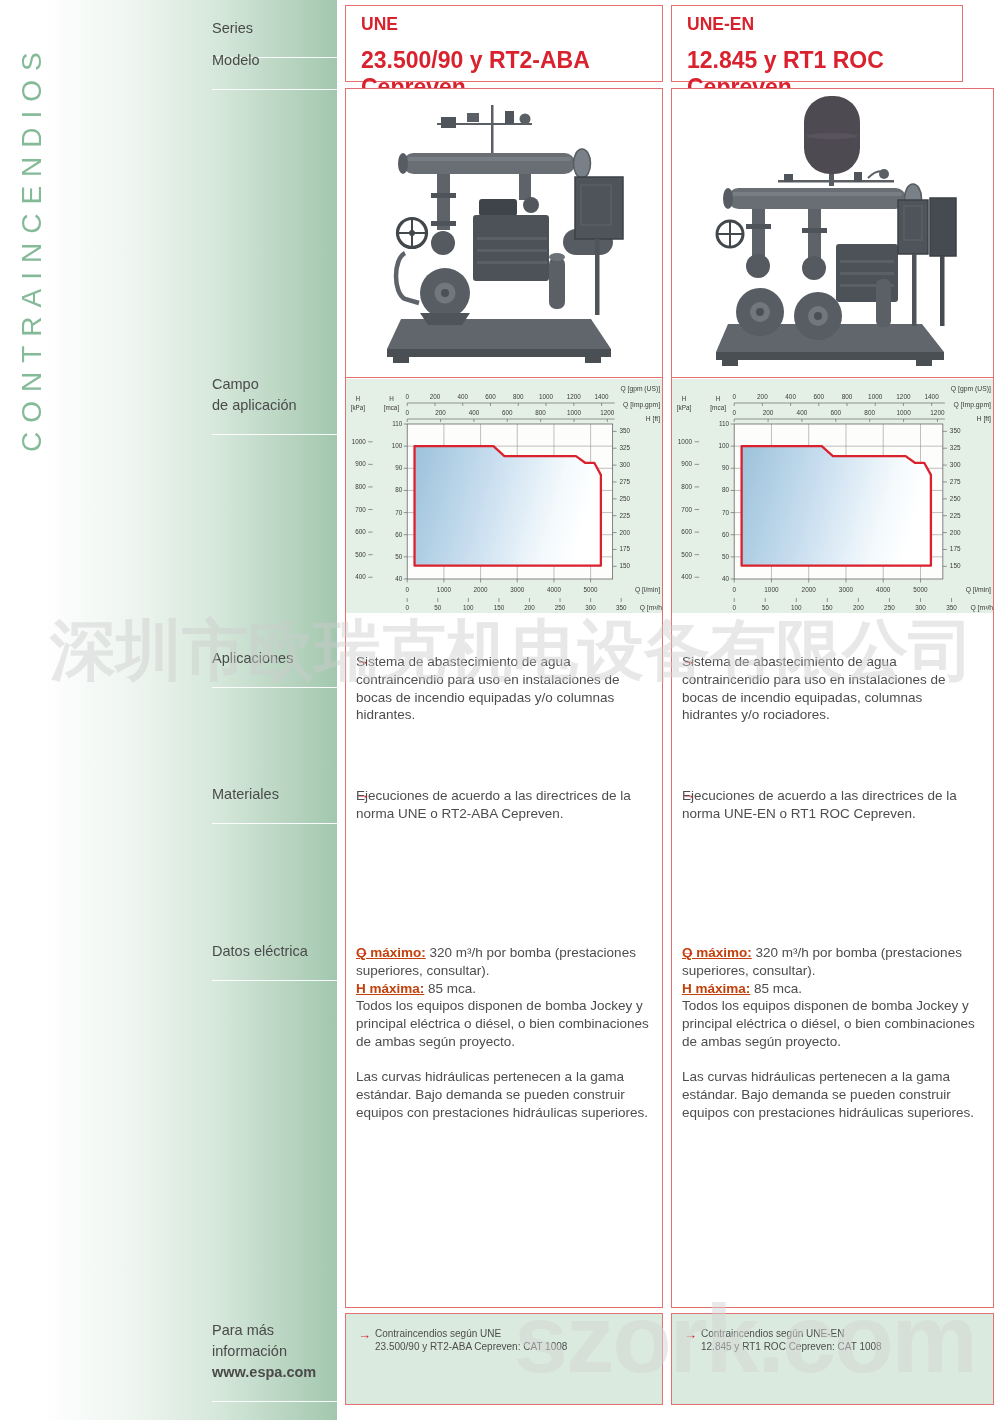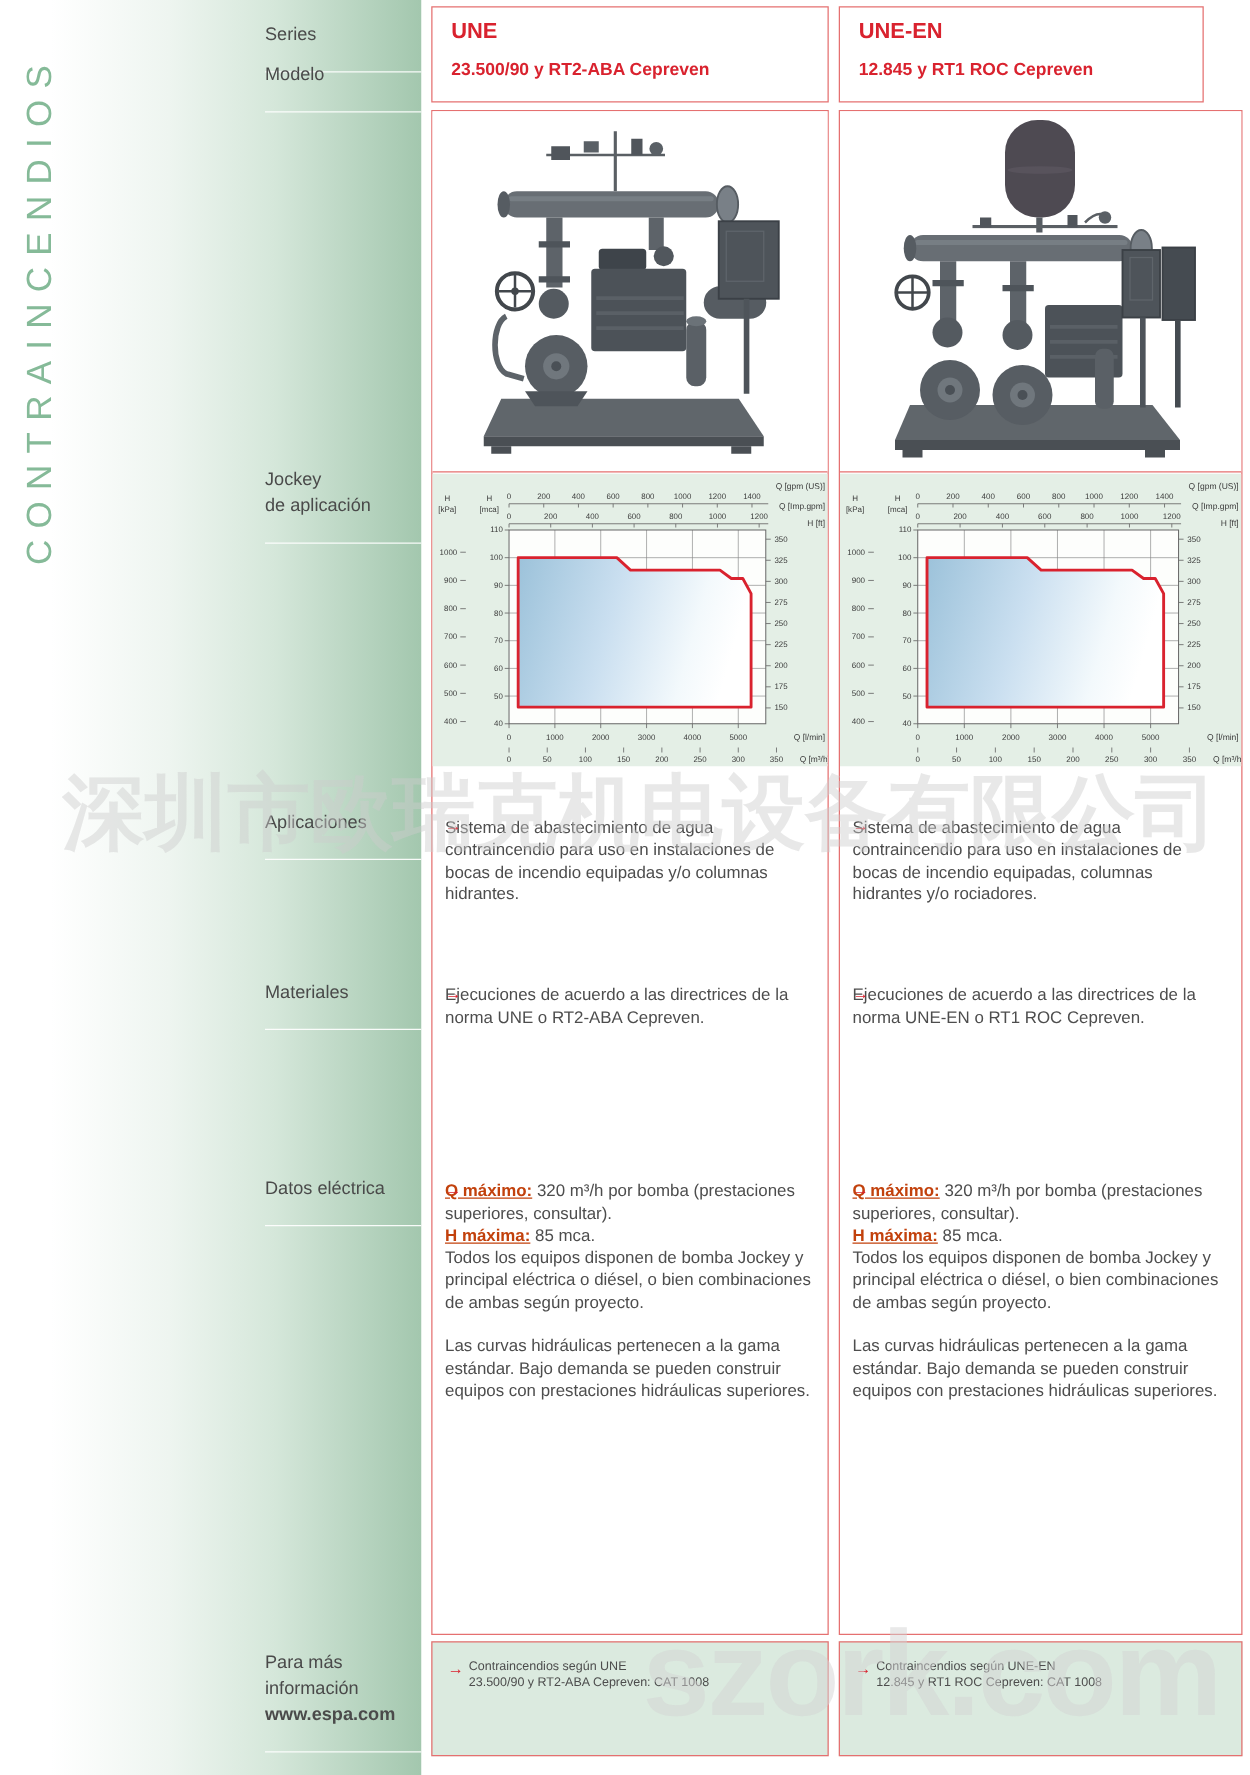--- a/index.html
+++ b/index.html
@@ -10,21 +10,21 @@
      background:linear-gradient(to right,#ffffff 0%,#ffffff 12%,#eef5f0 40%,#d5e7da 65%,#a3c7ae 100%);}
   .vtext{position:absolute;left:16px;top:452px;width:445px;transform:rotate(-90deg);
      transform-origin:left top;font-size:28px;letter-spacing:9px;color:#85ba98;white-space:nowrap;}
   .slabel{position:absolute;left:212px;width:125px;font-size:14.5px;color:#4a4a4a;line-height:21px;}
   .slabel.u{border-bottom:1px solid rgba(255,255,255,0.92);padding-bottom:18px;}
   .slabel .bold{font-weight:bold;}
   
   .box{position:absolute;border:1px solid #e57070;background:#fff;box-sizing:border-box;}
   .box.green{background:#dbeadf;}
   .serie-title{position:absolute;left:15px;top:8px;font-size:17.5px;font-weight:bold;color:#d9222e;text-align:center;}
-  .modelo-title{position:absolute;left:15px;top:41px;font-size:14px;font-weight:bold;color:#d9222e;}
+  .modelo-title{position:absolute;left:15px;top:41px;font-size:23px;font-weight:bold;color:#d9222e;}
   .photo{position:absolute;left:0;top:0;width:100%;height:289px;border-bottom:1px solid #e57070;
      display:flex;align-items:center;justify-content:center;box-sizing:border-box;background:#fff;}
   .chart{position:absolute;left:0;top:290px;width:100%;height:234px;background:#e4efe6;}
   .tblock{position:absolute;left:10px;right:12px;}
   .arrow{position:absolute;left:0;top:0;color:#d9222e;font-size:13px;font-weight:bold;}
   .ttext{font-size:13.5px;line-height:1.32;color:#4d4d4d;}
   .ttext b{color:#c2410c;text-decoration:underline;}
   .gap{height:17px;}
   .fblock{position:relative;padding:13px 10px 0 12px;}
   .ftext{margin-left:17px;font-size:10px;line-height:1.3;color:#4d4d4d;}
@@ -38,21 +38,21 @@
 <body>
 
 <div class="page">
 
   <div class="side-grad"></div>
   <div class="vtext">CONTRAINCENDIOS</div>
 
   <div class="slabel u" style="top:18px">Series</div>
   <div class="slabel u" style="top:50px">Modelo</div>
   <div class="slabel u" style="top:374px">
-    <div>Jockey</div>
+    <div>Campo</div>
     <div>de aplicación</div>
   </div>
   <div class="slabel u" style="top:648px">Aplicaciones</div>
   <div class="slabel u" style="top:784px">Materiales</div>
   <div class="slabel u" style="top:941px">Datos eléctrica</div>
   <div class="slabel u" style="top:1320px">
     <div>Para más</div>
     <div>información</div>
     <div class="bold">www.espa.com</div>
   </div>

